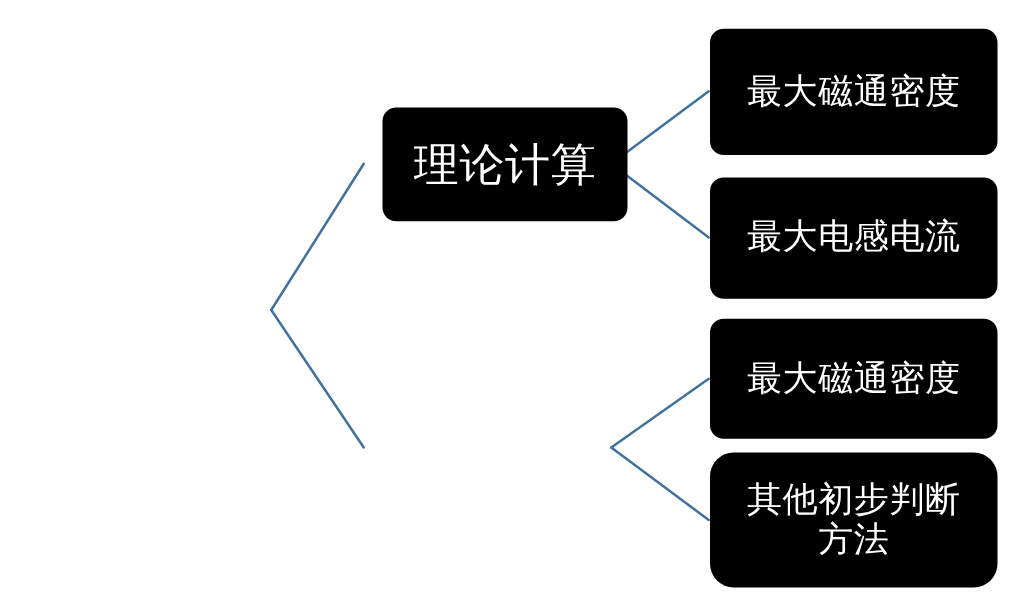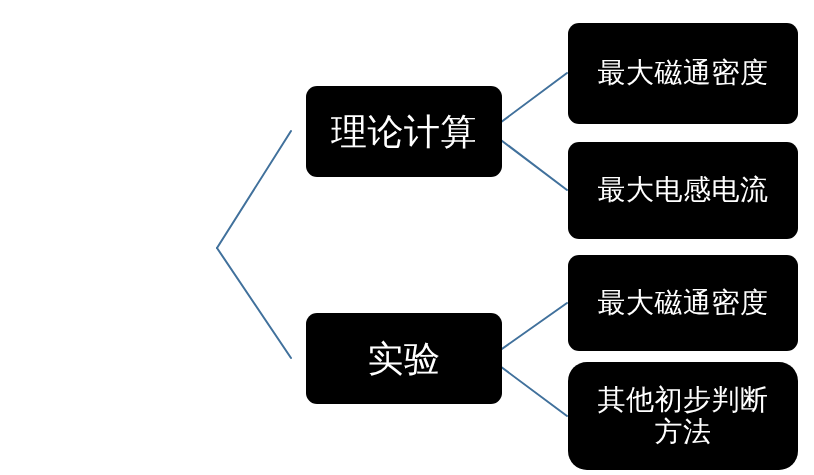--- a/index.html
+++ b/index.html
@@ -77,21 +77,20 @@
       <line x1="489" y1="131" x2="567" y2="73"></line>
       <line x1="489" y1="131" x2="567" y2="190"></line>
       <line x1="489" y1="358" x2="567" y2="303"></line>
       <line x1="489" y1="358" x2="567" y2="416"></line>
     </g>
   </svg>
 
 
   <div class="node node-branch b1">理论计算</div>
 
-  <div class="node node-branch b2">实验</div>
 
   <div class="node node-leaf l1">最大磁通密度</div>
 
   <div class="node node-leaf l2">最大电感电流</div>
 
   <div class="node node-leaf l3">最大磁通密度</div>
 
   <div class="node node-leaf l4">其他初步判断
 方法</div>
 

